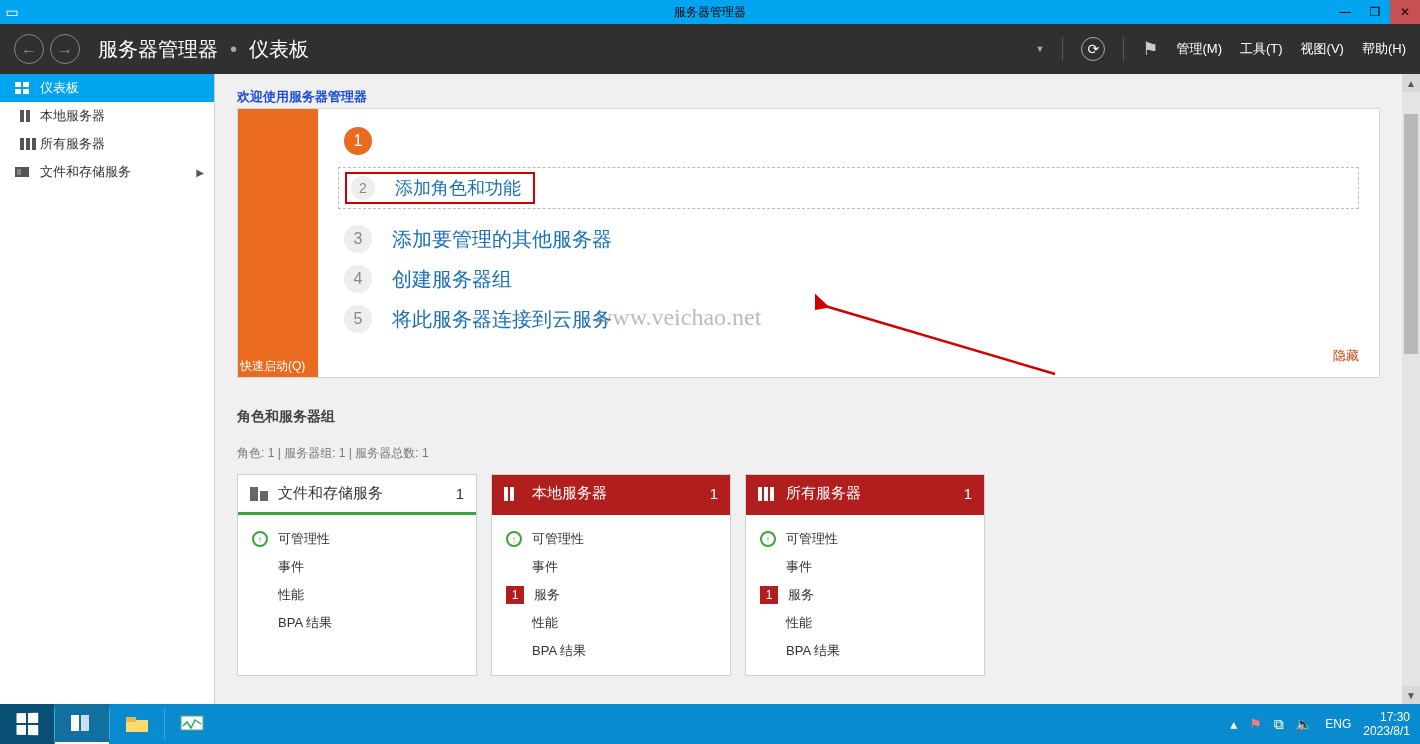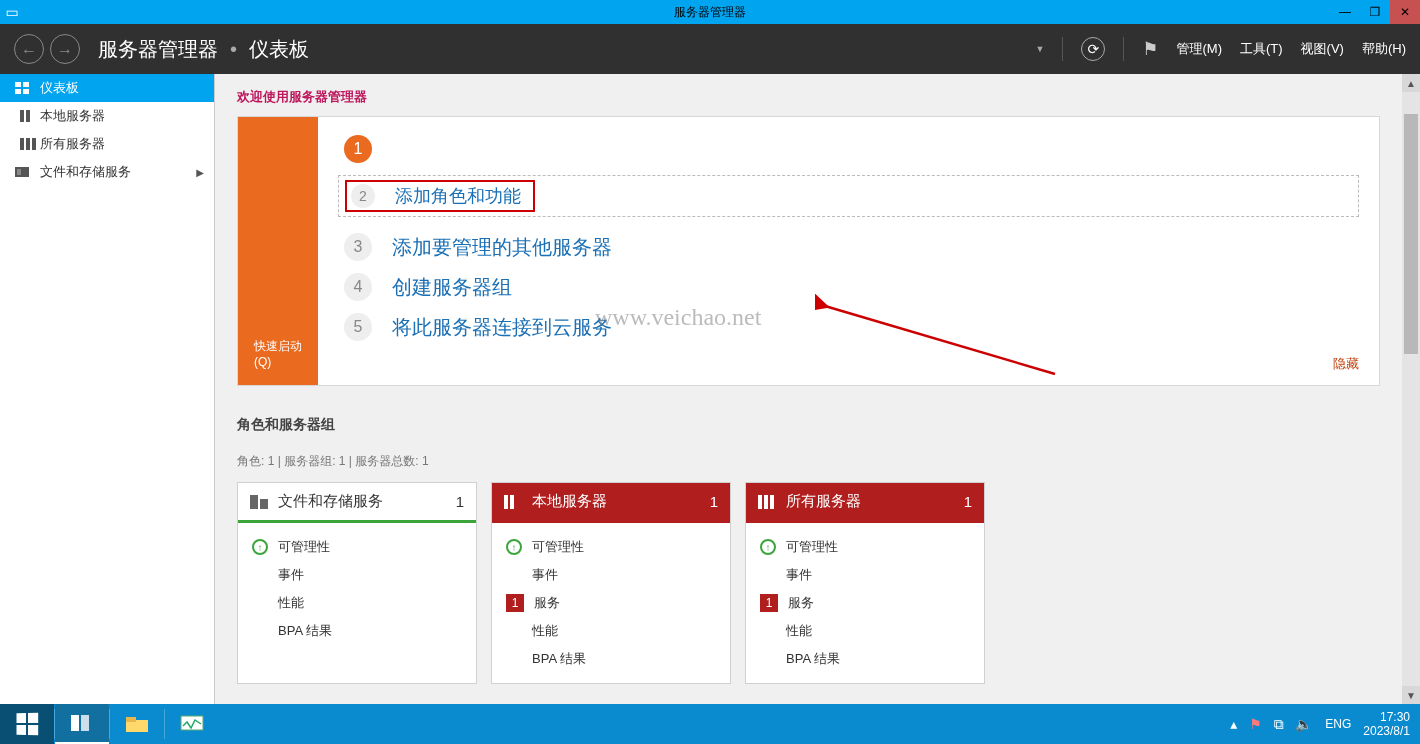--- a/index.html
+++ b/index.html
@@ -37,24 +37,24 @@
 .side-icon-dashboard { display:inline-block; width:14px; height:12px; background: linear-gradient(#fff,#fff) 0 0/6px 5px no-repeat, linear-gradient(#fff,#fff) 8px 0/6px 5px no-repeat, linear-gradient(#fff,#fff) 0 7px/6px 5px no-repeat, linear-gradient(#fff,#fff) 8px 7px/6px 5px no-repeat; }
 .side-item:not(.active) .side-icon-dashboard { background: linear-gradient(#555,#555) 0 0/6px 5px no-repeat, linear-gradient(#555,#555) 8px 0/6px 5px no-repeat, linear-gradient(#555,#555) 0 7px/6px 5px no-repeat, linear-gradient(#555,#555) 8px 7px/6px 5px no-repeat; }
 .side-icon-server { width:4px; height:12px; background:#555; box-shadow: 6px 0 #555; }
 .side-icon-allservers { width:4px; height:12px; background:#555; box-shadow: 6px 0 #555, 12px 0 #555; }
 .side-icon-storage { width:14px; height:10px; background:#555; position:relative; }
 .side-icon-storage::after { content:""; position:absolute; left:2px; top:2px; width:4px; height:6px; background:#888; }
 
 
 .content { flex: 1; background: #f0f0f0; overflow-y: auto; position: relative; padding-right: 18px; }
 .content-inner { padding: 14px 22px; }
-.welcome-label { font-size: 13px; color: #be185d; font-weight: 600; margin-bottom: 10px; }
+.welcome-label { font-size: 13px; color: #1d4ed8; font-weight: 600; margin-bottom: 2px; }
 .welcome-tile { background: #fff; border: 1px solid #d8d8d8; display: flex; min-height: 270px; position: relative; }
 .wt-sidebar { width: 80px; display: flex; flex-direction: column; }
-.wt-tab { flex: 1; color: #fff; font-size: 12px; display: flex; align-items: flex-end; padding: 16px; cursor: pointer; }
+.wt-tab { flex: 1; color: #fff; font-size: 12px; display: flex; align-items: flex-end; padding: 2px; cursor: pointer; }
 .wt-tab.quickstart { background: #ea6a1f; }
 .wt-tab.whatsnew { background: #f0a050; }
 .wt-tab.learnmore { background: #f0b878; }
 .wt-body { flex: 1; padding: 18px 26px 12px 26px; position: relative; }
 .wt-row { display: flex; align-items: center; gap: 20px; margin-bottom: 12px; }
 .wt-num { width: 28px; height: 28px; border-radius: 50%; background: #eee; color: #888; display: flex; align-items: center; justify-content: center; font-size: 16px; }
 .wt-num.primary { background: #ea6a1f; color: #fff; }
 .wt-link { color: #1a6fb5; font-size: 20px; cursor: pointer; }
 .wt-link.big { font-size: 24px; }
 .wt-row.highlight { border: 2px solid #c00; padding: 2px 4px; width: 190px; margin-bottom: 12px; }

